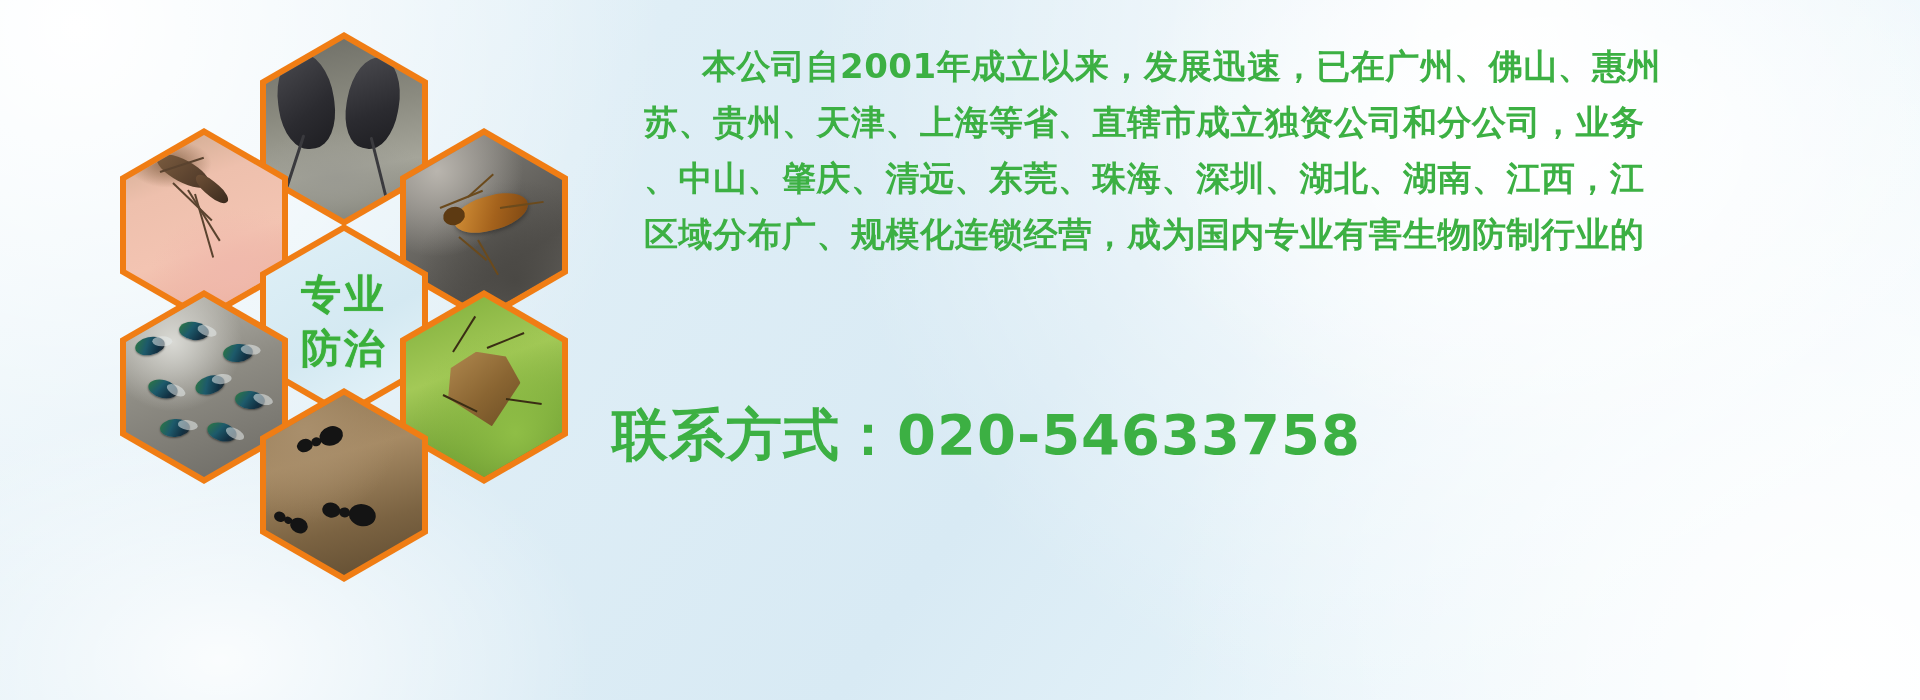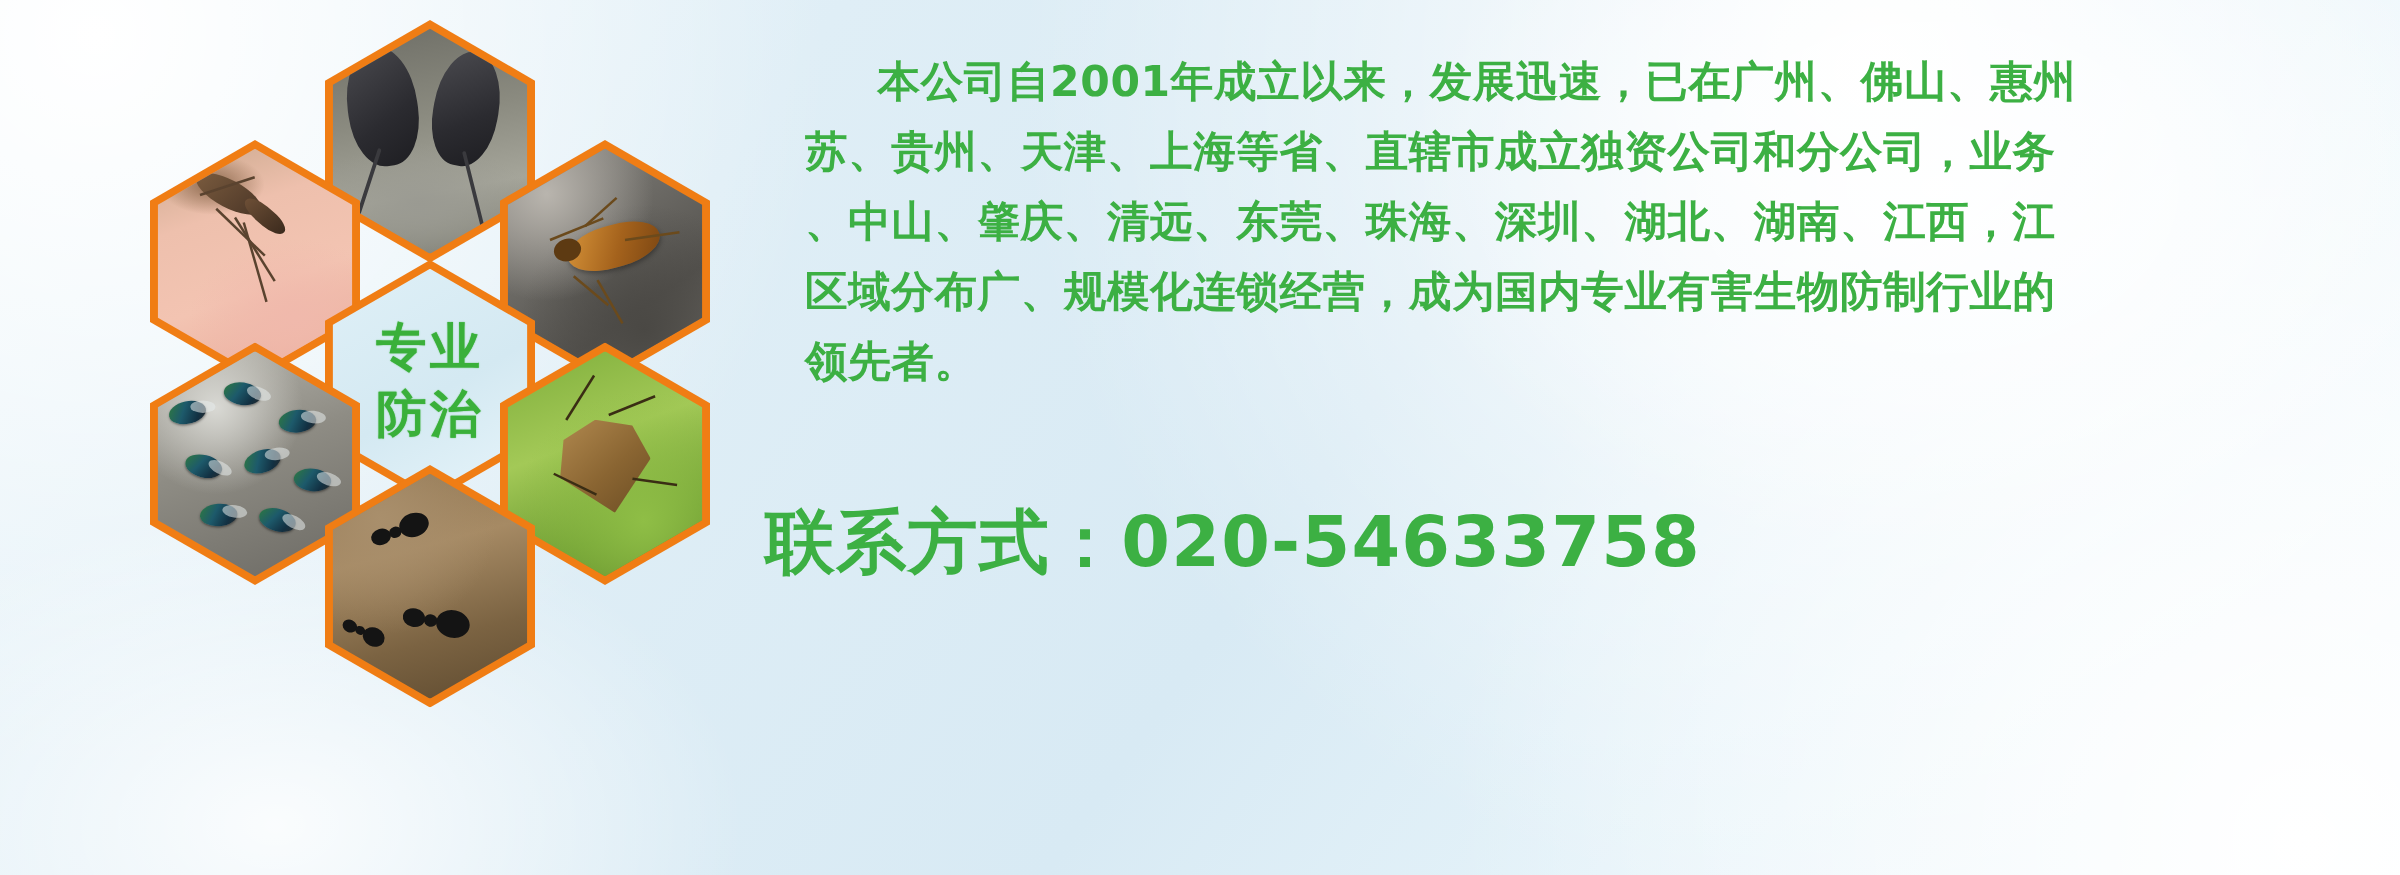--- a/index.html
+++ b/index.html
@@ -22,21 +22,21 @@
     background:radial-gradient(ellipse at center, rgba(255,255,255,.85) 0%, rgba(255,255,255,0) 70%);
     pointer-events:none;
   }
   #glow-tr{
     position:absolute;right:-80px;top:-160px;width:900px;height:620px;
     background:radial-gradient(ellipse at center, rgba(255,255,255,.9) 0%, rgba(255,255,255,0) 68%);
     pointer-events:none;
   }
 
   
-  #honeycomb{position:absolute;left:92px;top:0;width:500px;height:560px;}
+  #honeycomb{position:absolute;left:92px;top:16px;width:500px;height:560px;}
   .hex{
     position:absolute;width:168px;height:194px;
     -webkit-clip-path:polygon(50% 0%,100% 25%,100% 75%,50% 100%,0% 75%,0% 25%);
     clip-path:polygon(50% 0%,100% 25%,100% 75%,50% 100%,0% 75%,0% 25%);
     background:#f07d14;
   }
   .hex .inner{
     position:absolute;left:6px;top:7px;width:156px;height:180px;
     -webkit-clip-path:polygon(50% 0%,100% 25%,100% 75%,50% 100%,0% 75%,0% 25%);
     clip-path:polygon(50% 0%,100% 25%,100% 75%,50% 100%,0% 75%,0% 25%);
@@ -264,20 +264,19 @@
         </div>
       </div>
     </div>
   </div>
 
   <div id="copy">
     <div class="body-line indent">本公司自2001年成立以来，发展迅速，已在广州、佛山、惠州</div>
     <div class="body-line">苏、贵州、天津、上海等省、直辖市成立独资公司和分公司，业务</div>
     <div class="body-line">、中山、肇庆、清远、东莞、珠海、深圳、湖北、湖南、江西，江</div>
     <div class="body-line">区域分布广、规模化连锁经营，成为国内专业有害生物防制行业的</div>
-    <div class="body-line">领先者。</div>
   </div>
 
   <div id="contact">
     <div class="contact-line">联系方式：020-54633758</div>
   </div>
 
 </div>
 
 </body></html>

